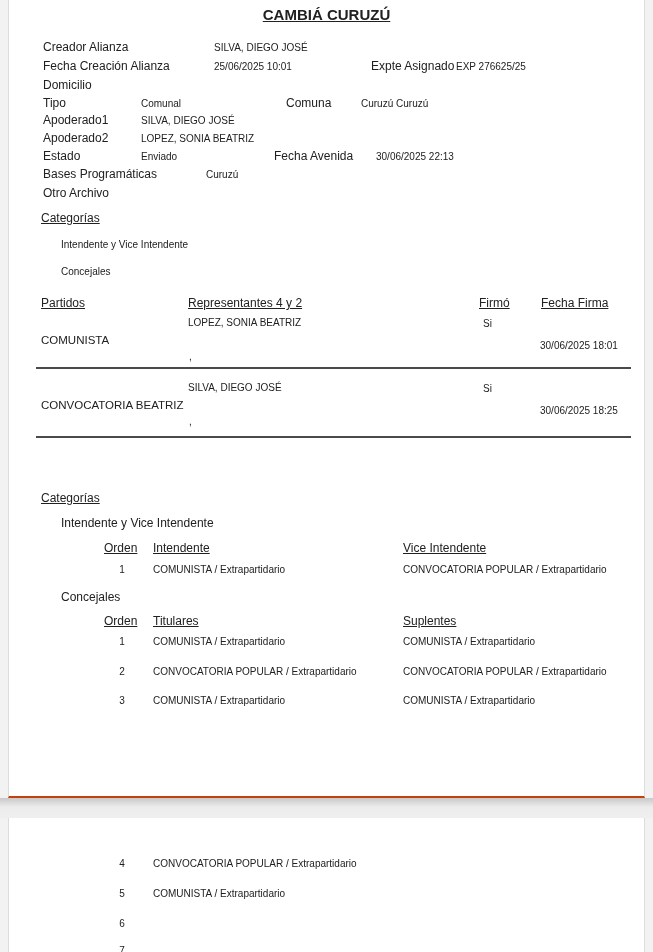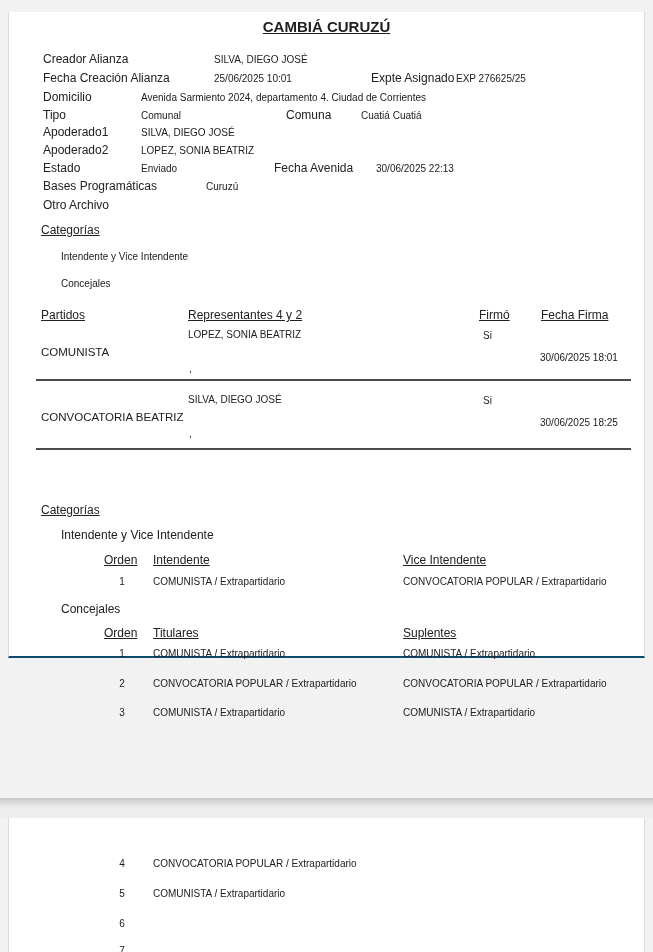--- a/index.html
+++ b/index.html
@@ -7,21 +7,21 @@
     width:653px;height:952px;position:relative;overflow:hidden;
     background:#f2f2f2;
     font-family:"Liberation Sans", sans-serif;
     color:#212121;
   }
   .page{
     position:absolute;left:8px;width:637px;background:#ffffff;
     border-left:1px solid #dcdcdc;border-right:1px solid #dcdcdc;
     box-sizing:border-box;
   }
-  #page1{top:12px;height:646px;border-bottom:2px solid #0c4a6e;}
+  #page1{top:0;height:798px;border-bottom:2px solid #c2410c;}
   #page-gap{
     position:absolute;left:0;top:798px;width:653px;height:20px;
     background:linear-gradient(#c9c9c9 0%, #ececec 45%, #efefef 100%);
   }
   #page2{top:818px;height:134px;}
   .abs{position:absolute;white-space:nowrap;}
   .lbl{font-size:12px;}
   .val{font-size:10px;}
   .hdr{font-size:12px;text-decoration:underline;}
   .party{font-size:11.5px;}
@@ -48,26 +48,25 @@
 
   <span class="abs lbl" style="left:34px;top:40px">Creador Alianza</span>
   <span class="abs val" style="left:205px;top:42px">SILVA, DIEGO JOSÉ</span>
 
   <span class="abs lbl" style="left:34px;top:59px">Fecha Creación Alianza</span>
   <span class="abs val" style="left:205px;top:61px">25/06/2025 10:01</span>
   <span class="abs lbl" style="left:362px;top:59px">Expte Asignado</span>
   <span class="abs val" style="left:447px;top:61px">EXP 276625/25</span>
 
   <span class="abs lbl" style="left:34px;top:78px">Domicilio</span>
-  <span class="abs val" style="left:132px;top:80px">Avenida Sarmiento 2024, departamento 4. Ciudad de Corrientes</span>
 
   <span class="abs lbl" style="left:34px;top:96px">Tipo</span>
   <span class="abs val" style="left:132px;top:98px">Comunal</span>
   <span class="abs lbl" style="left:277px;top:96px">Comuna</span>
-  <span class="abs val" style="left:352px;top:98px">Cuatiá Cuatiá</span>
+  <span class="abs val" style="left:352px;top:98px">Curuzú Curuzú</span>
 
   <span class="abs lbl" style="left:34px;top:113px">Apoderado1</span>
   <span class="abs val" style="left:132px;top:115px">SILVA, DIEGO JOSÉ</span>
 
   <span class="abs lbl" style="left:34px;top:131px">Apoderado2</span>
   <span class="abs val" style="left:132px;top:133px">LOPEZ, SONIA BEATRIZ</span>
 
   <span class="abs lbl" style="left:34px;top:149px">Estado</span>
   <span class="abs val" style="left:132px;top:151px">Enviado</span>
   <span class="abs lbl" style="left:265px;top:149px">Fecha Avenida</span>

